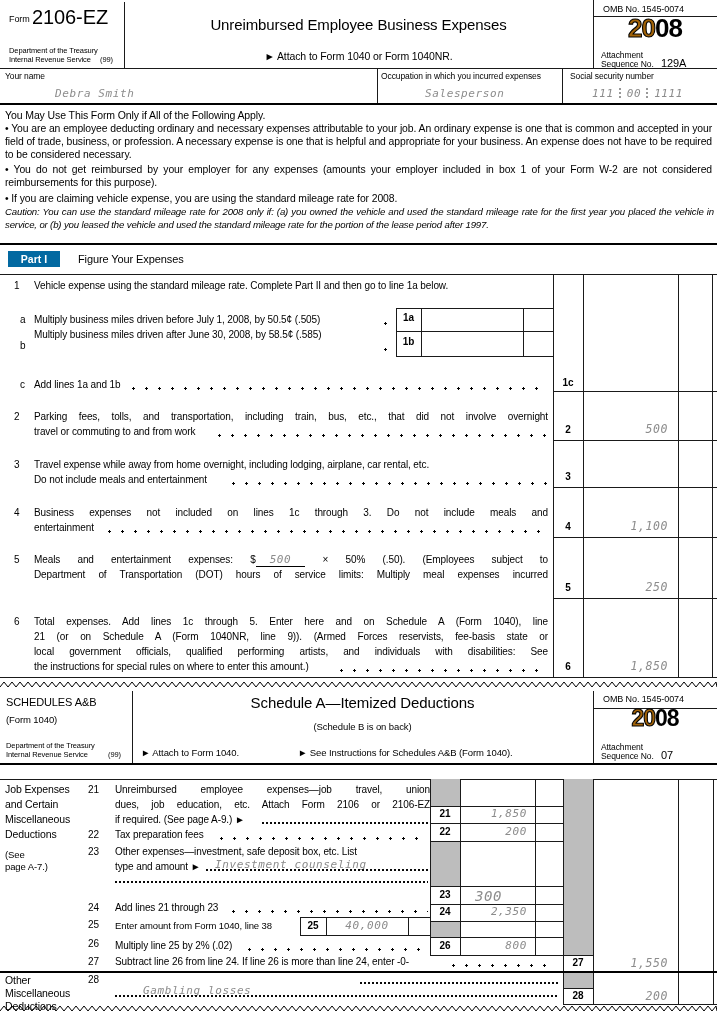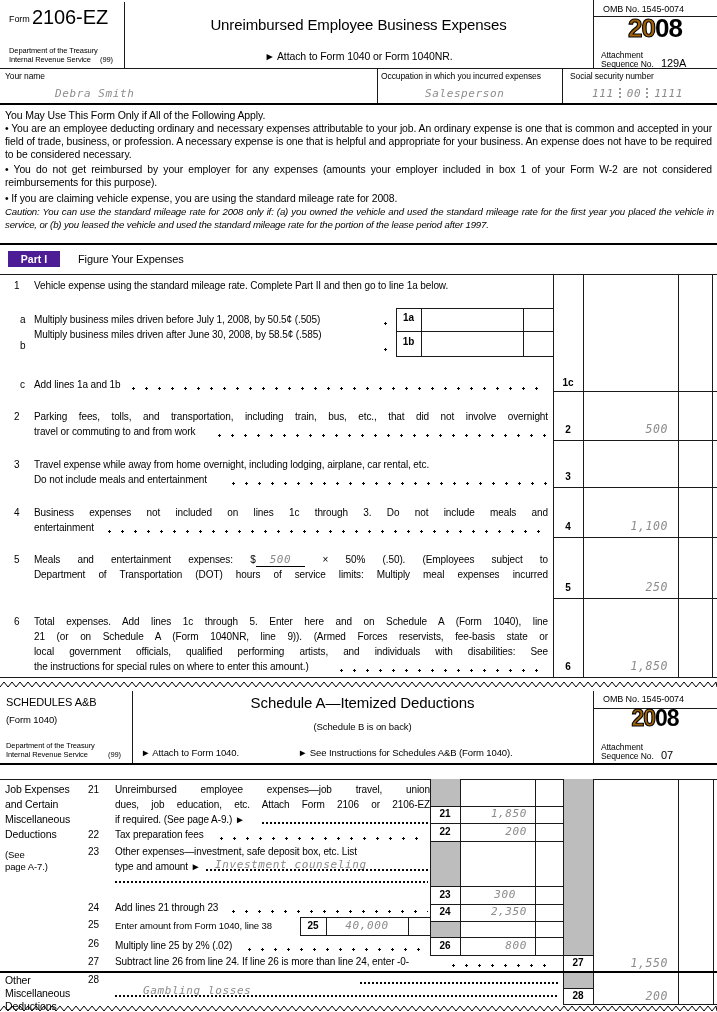--- a/index.html
+++ b/index.html
@@ -25,21 +25,21 @@
   .f15{font-size:15px;line-height:17px}
   .f20{font-size:20px;line-height:22px}
   .hw{font-family:"DejaVu Sans Mono",monospace;color:#8c8c8c;font-style:italic;letter-spacing:.6px}
   .val{position:absolute;font-size:11.5px;text-align:right}
   .entry-val{position:absolute;font-size:11px}
   .cnum{position:absolute;font-weight:bold;font-size:10px;text-align:center}
   .leader{position:absolute;height:3px;background-image:radial-gradient(circle at 1.5px 1.5px,#000 1.1px,transparent 1.4px);
           background-size:13px 3px;background-repeat:repeat-x}
   .dotfill{position:absolute;height:2px;background-image:radial-gradient(circle at 1px 1px,#000 .7px,transparent .9px);
            background-size:4px 2px;background-repeat:repeat-x}
-  .part-box{position:absolute;background:#4c1d95;color:#fff;font-weight:bold;font-size:10.5px;
+  .part-box{position:absolute;background:#0369a1;color:#fff;font-weight:bold;font-size:10.5px;
             display:flex;align-items:center;justify-content:center}
   .yr{font-size:26px;font-weight:bold;letter-spacing:-1px}
   .yr-out{-webkit-text-stroke:1.1px #000;color:#a16207}
   .ssn-sep{display:inline-block;width:1px;height:10px;border-left:2px dotted #999;margin:0 5px;vertical-align:-1px}
   .ctr{text-align:center}
 </style>
 </head>
 <body>
 
 <div class="page">
@@ -238,21 +238,21 @@
   <div class="leader" style="left:220px;top:837px;width:208px"></div>
   <div class="cnum" style="left:430px;top:826px;width:30px">22</div>
   <div class="val hw" style="left:462px;top:825px;width:65px;font-size:11px">200</div>
 
   <div class="t" style="left:115px;top:845px;width:315px">Other expenses—investment, safe deposit box, etc. List</div>
   <div class="t" style="left:115px;top:860px">type and amount ►</div>
   <div class="entry-val hw" style="left:215px;top:858px">Investment counseling</div>
   <div class="dotfill" style="left:206px;top:869px;width:222px"></div>
   <div class="dotfill" style="left:115px;top:881px;width:313px"></div>
   <div class="cnum" style="left:430px;top:889px;width:30px">23</div>
-  <div class="val hw" style="left:451px;top:888px;width:65px;font-size:11px">300</div>
+  <div class="val hw" style="left:437px;top:888px;width:65px;font-size:14px">300</div>
 
   <div class="t" style="left:115px;top:901px">Add lines 21 through 23</div>
   <div class="leader" style="left:232px;top:910px;width:196px"></div>
   <div class="cnum" style="left:430px;top:906px;width:30px">24</div>
   <div class="val hw" style="left:462px;top:905px;width:65px;font-size:11px">2,350</div>
 
   <div class="t f95" style="left:115px;top:920px">Enter amount from Form 1040, line 38</div>
   <div class="hl" style="left:300px;top:917px;width:130px"></div>
   <div class="hl" style="left:300px;top:935px;width:130px"></div>
   <div class="vl" style="left:300px;top:917px;height:18px"></div>

